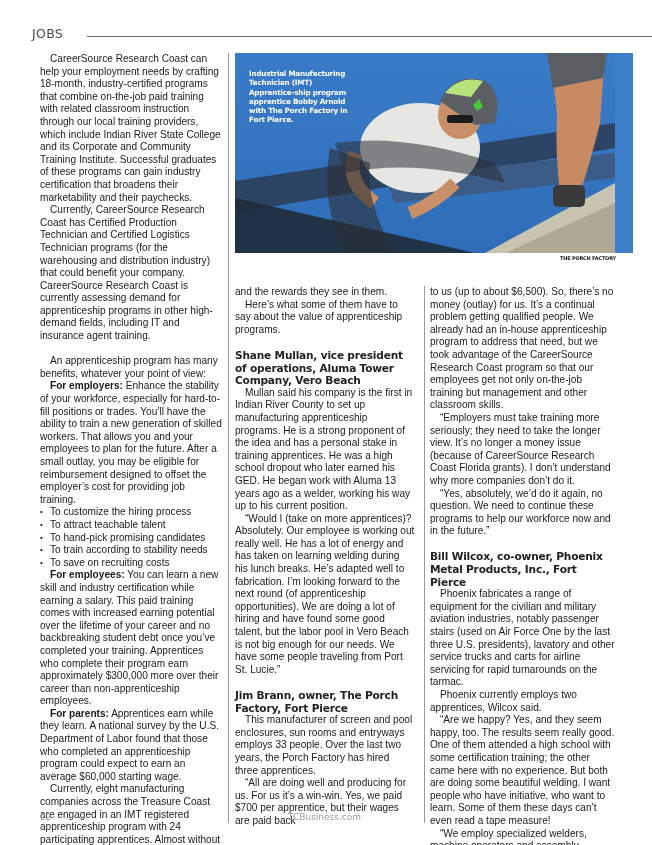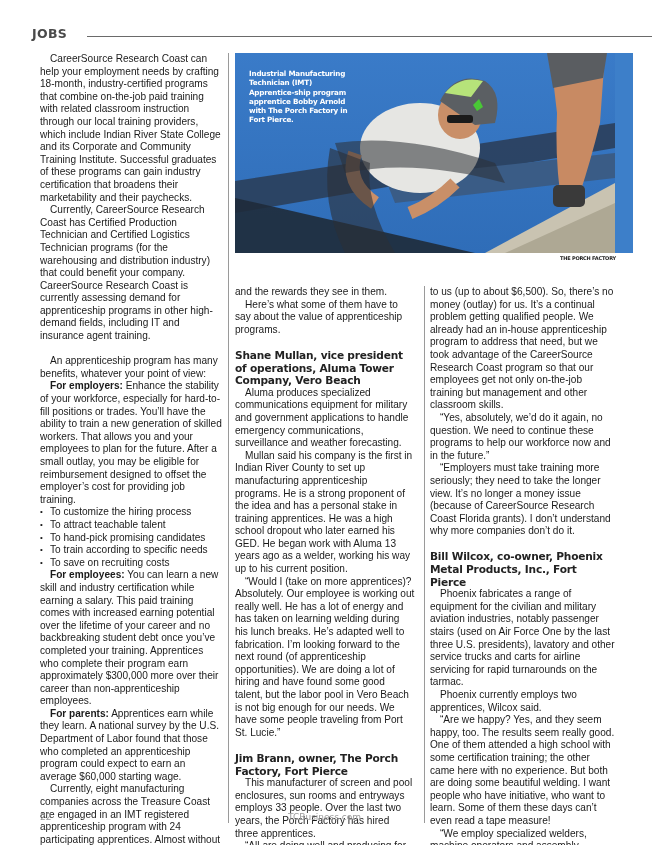--- a/index.html
+++ b/index.html
@@ -1,18 +1,18 @@
 <!DOCTYPE html>
 <html><head>
 <meta charset="utf-8">
 <style>
   html,body{margin:0;padding:0;background:#fff;}
   body{width:652px;height:845px;position:relative;overflow:hidden;font-family:"Liberation Sans",sans-serif;color:#1a1a1a;}
   .header{position:absolute;left:32px;top:26px;width:620px;height:16px;}
-  .section-label{position:absolute;left:0;top:0;font-family:"DejaVu Sans",sans-serif;font-weight:bold;font-size:12.5px;color:#4a4a4a;letter-spacing:0.3px;}
+  .section-label{position:absolute;left:0;top:0;font-family:"DejaVu Sans",sans-serif;font-weight:normal;font-size:12.5px;color:#4a4a4a;letter-spacing:0.3px;}
   .header-rule{position:absolute;left:55px;right:0;top:10px;height:1px;background:#6a6a6a;}
   .col{position:absolute;font-size:10.1px;line-height:12.6px;}
   .col p{margin:0;text-indent:10px;}
   .col p.noind{text-indent:0;}
   .col p.gap{margin-top:12.6px;}
   .col-left{left:40px;top:53px;width:183px;}
   .col-mid{left:235px;top:286px;width:180px;}
   .col-right{left:430px;top:286px;width:185px;}
   .vrule{position:absolute;width:1px;background:#9a9a9a;}
   .rule-1{left:228px;top:53px;height:770px;}
@@ -83,44 +83,43 @@
 
 <div class="col col-left">
   <p>CareerSource Research Coast can help your employment needs by crafting 18-month, industry-certified programs that combine on-the-job paid training with related classroom instruction through our local training providers, which include Indian River State College and its Corporate and Community Training Institute. Successful graduates of these programs can gain industry certification that broadens their marketability and their paychecks.</p>
   <p>Currently, CareerSource Research Coast has Certified Production Technician and Certified Logistics Technician programs (for the warehousing and distribution industry) that could benefit your company. CareerSource Research Coast is currently assessing demand for apprenticeship programs in other high-demand fields, including IT and insurance agent training.</p>
   <p class="gap">An apprenticeship program has many benefits, whatever your point of view:</p>
   <p><span class="b">For employers:</span><span> Enhance the stability of your workforce, especially for hard-to-fill positions or trades. You’ll have the ability to train a new generation of skilled workers. That allows you and your employees to plan for the future. After a small outlay, you may be eligible for reimbursement designed to offset the employer’s cost for providing job training.</span></p>
   <ul class="bullets">
     <li>To customize the hiring process</li>
     <li>To attract teachable talent</li>
     <li>To hand-pick promising candidates</li>
-    <li>To train according to specific needs</li>
+    <li>To train according to stability needs</li>
     <li>To save on recruiting costs</li>
   </ul>
   <p><span class="b">For employees:</span><span> You can learn a new skill and industry certification while earning a salary. This paid training comes with increased earning potential over the lifetime of your career and no backbreaking student debt once you’ve completed your training. Apprentices who complete their program earn approximately $300,000 more over their career than non-apprenticeship employees.</span></p>
   <p><span class="b">For parents:</span><span> Apprentices earn while they learn. A national survey by the U.S. Department of Labor found that those who completed an apprenticeship program could expect to earn an average $60,000 starting wage.</span></p>
   <p>Currently, eight manufacturing companies across the Treasure Coast are engaged in an IMT registered apprenticeship program with 24 participating apprentices. Almost without exception those manufacturers are enthusiastic about the programs</p>
 </div>
 
 <div class="col col-mid">
   <p class="noind">and the rewards they see in them.</p>
   <p>Here’s what some of them have to say about the value of apprenticeship programs.</p>
   <h3 class="sub">Shane Mullan, vice president of operations, Aluma Tower Company, Vero Beach</h3>
-  <p>Aluma produces specialized communications equipment for military and government applications to handle emergency communications, surveillance and weather forecasting.</p>
   <p>Mullan said his company is the first in Indian River County to set up manufacturing apprenticeship programs. He is a strong proponent of the idea and has a personal stake in training apprentices. He was a high school dropout who later earned his GED. He began work with Aluma 13 years ago as a welder, working his way up to his current position.</p>
   <p>“Would I (take on more apprentices)? Absolutely. Our employee is working out really well. He has a lot of energy and has taken on learning welding during his lunch breaks. He’s adapted well to fabrication. I’m looking forward to the next round (of apprenticeship opportunities). We are doing a lot of hiring and have found some good talent, but the labor pool in Vero Beach is not big enough for our needs. We have some people traveling from Port St. Lucie.”</p>
   <h3 class="sub">Jim Brann, owner, The Porch Factory, Fort Pierce</h3>
   <p>This manufacturer of screen and pool enclosures, sun rooms and entryways employs 33 people. Over the last two years, the Porch Factory has hired three apprentices.</p>
   <p>“All are doing well and producing for us. For us it’s a win-win. Yes, we paid $700 per apprentice, but their wages are paid back</p>
 </div>
 
 <div class="col col-right">
   <p class="noind">to us (up to about $6,500). So, there’s no money (outlay) for us. It’s a continual problem getting qualified people. We already had an in-house apprenticeship program to address that need, but we took advantage of the CareerSource Research Coast program so that our employees get not only on-the-job training but management and other classroom skills.</p>
+  <p>“Employers must take training more seriously; they need to take the longer view. It’s no longer a money issue (because of CareerSource Research Coast Florida grants). I don’t understand why more companies don’t do it.</p>
   <p>“Yes, absolutely, we’d do it again, no question. We need to continue these programs to help our workforce now and in the future.”</p>
-  <p>“Employers must take training more seriously; they need to take the longer view. It’s no longer a money issue (because of CareerSource Research Coast Florida grants). I don’t understand why more companies don’t do it.</p>
   <h3 class="sub">Bill Wilcox, co-owner, Phoenix Metal Products, Inc., Fort Pierce</h3>
   <p>Phoenix fabricates a range of equipment for the civilian and military aviation industries, notably passenger stairs (used on Air Force One by the last three U.S. presidents), lavatory and other service trucks and carts for airline servicing for rapid turnarounds on the tarmac.</p>
   <p>Phoenix currently employs two apprentices, Wilcox said.</p>
   <p>“Are we happy? Yes, and they seem happy, too. The results seem really good. One of them attended a high school with some certification training; the other came here with no experience. But both are doing some beautiful welding. I want people who have initiative, who want to learn. Some of them these days can’t even read a tape measure!</p>
   <p><span>“We employ specialized welders, machine operators and assembly mechanics.</span> </p>
 </div>
 
 <div class="footer-page">22</div>
 <div class="footer-site">TCBusiness.com</div>
 

